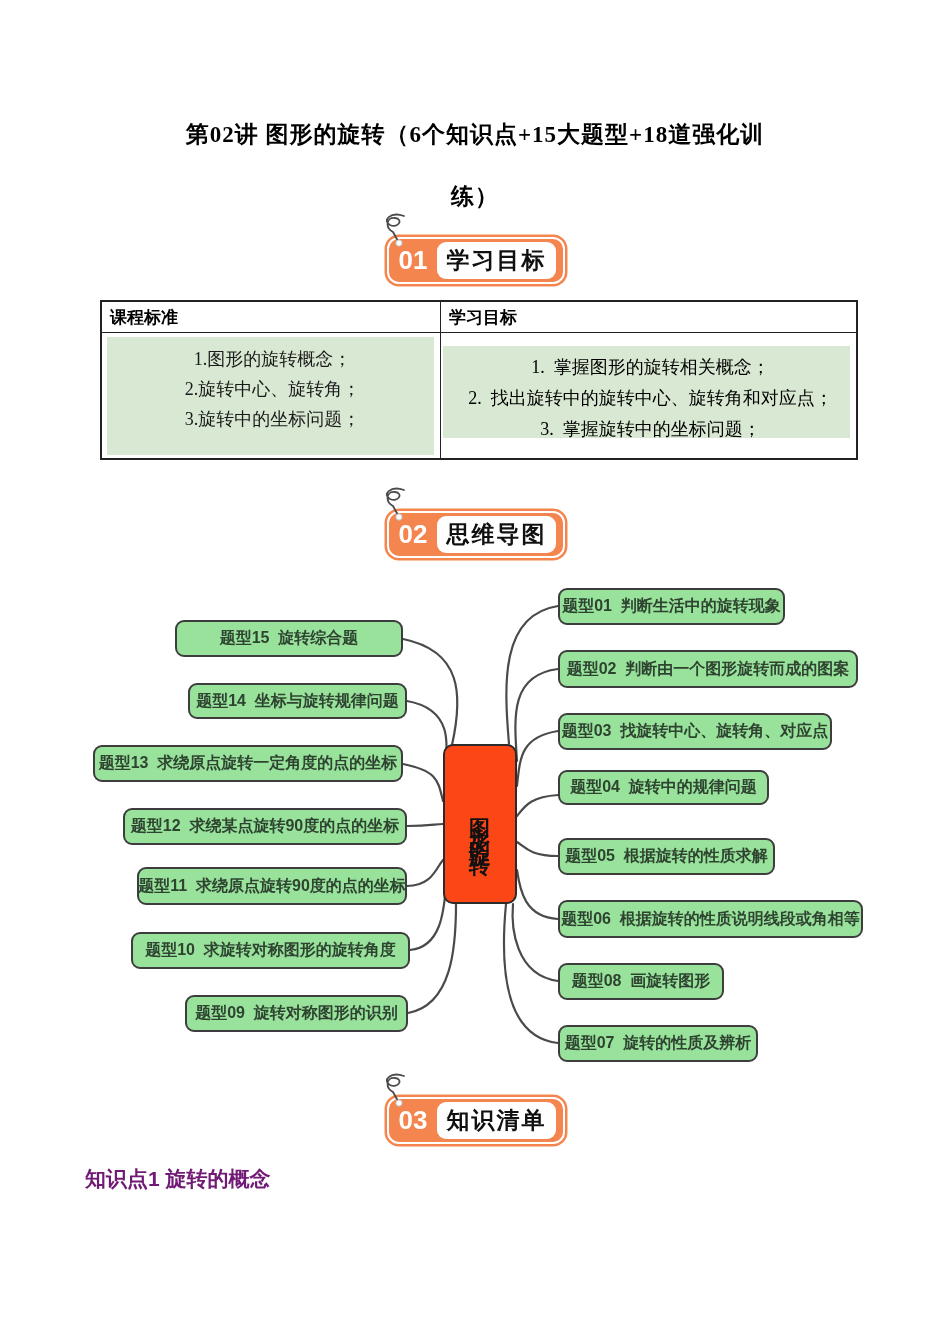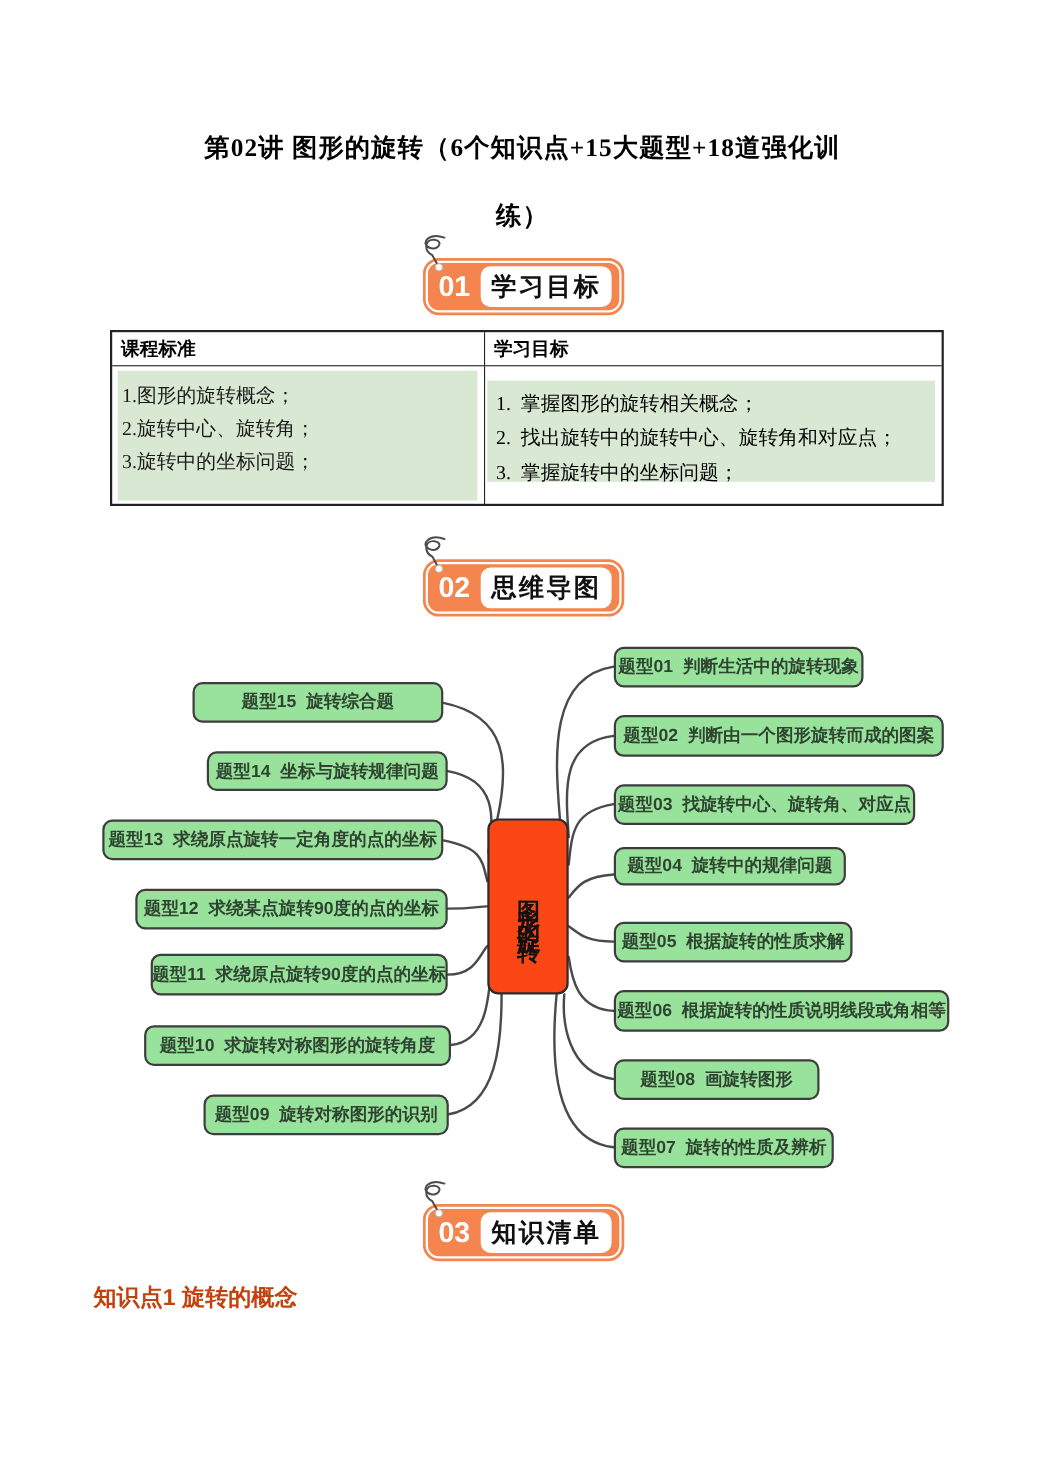--- a/index.html
+++ b/index.html
@@ -37,21 +37,21 @@
   .squiggle{position:absolute;top:-25px;left:-9px;}
   
   .goal-table{
     left:100px;top:300px;width:758px;height:160px;box-sizing:border-box;
     border:2px solid #222;
   }
   .gt-row{display:flex;}
   .gt-h{height:31px;box-sizing:border-box;border-bottom:1px solid #222;
     font-family:"Liberation Sans", sans-serif;font-weight:bold;font-size:17px;
     color:#000;display:flex;align-items:center;padding-left:8px;}
-  .gt-c{box-sizing:border-box;height:127px;}
+  .gt-c{box-sizing:border-box;height:127px;text-align:center;}
   .col-l{width:339px;border-right:1px solid #222;}
   .col-r{width:415px;}
   .green-block{background:#D9E8D3;}
   .gb-l{margin:4px 6px 0 5px;height:118px;padding:7px 0 0 4px;box-sizing:border-box;}
   .gb-l .t-line{font-size:18px;line-height:30px;color:#1a1a1a;white-space:pre;}
   .gb-r{margin:13px 6px 0 2px;height:92px;padding:6px 0 0 8px;box-sizing:border-box;}
   .gb-r .t-line{font-size:18px;line-height:31px;color:#000000;white-space:pre;}
   
   .mindmap{left:0;top:575px;width:950px;height:520px;}
   .mm-svg{position:absolute;left:0;top:0;z-index:1;}
@@ -69,21 +69,21 @@
     display:flex;align-items:center;justify-content:center;
   }
   .mm-center span{
     writing-mode:vertical-rl;text-orientation:upright;
     font-family:"Liberation Sans", sans-serif;font-weight:bold;
     font-size:21px;color:#111;letter-spacing:9px;line-height:1;
   }
   
   .kp-title{
     left:85px;top:1165px;font-family:"Liberation Sans", sans-serif;
-    font-weight:bold;font-size:21px;color:#c2410c;white-space:pre;
+    font-weight:bold;font-size:21px;color:#701a75;white-space:pre;
   }
 </style>
 </head>
 <body>
 
 <div class="abs doc-title">
   <div>第02讲 图形的旋转（6个知识点+15大题型+18道强化训</div>
   <div>练）</div>
 </div>
 
@@ -160,21 +160,21 @@
   <div class="mm-node" style="left:137px;top:292px;width:270px;height:38px;">题型11  求绕原点旋转90度的点的坐标</div>
   <div class="mm-node" style="left:131px;top:357px;width:279px;height:37px;">题型10  求旋转对称图形的旋转角度</div>
   <div class="mm-node" style="left:185px;top:420px;width:223px;height:37px;">题型09  旋转对称图形的识别</div>
 
   <div class="mm-node" style="left:558px;top:13px;width:227px;height:37px;">题型01  判断生活中的旋转现象</div>
   <div class="mm-node" style="left:558px;top:75px;width:300px;height:38px;">题型02  判断由一个图形旋转而成的图案</div>
   <div class="mm-node" style="left:558px;top:138px;width:274px;height:37px;">题型03  找旋转中心、旋转角、对应点</div>
   <div class="mm-node" style="left:558px;top:195px;width:211px;height:35px;">题型04  旋转中的规律问题</div>
   <div class="mm-node" style="left:558px;top:263px;width:217px;height:37px;">题型05  根据旋转的性质求解</div>
   <div class="mm-node" style="left:558px;top:325px;width:305px;height:38px;">题型06  根据旋转的性质说明线段或角相等</div>
-  <div class="mm-node" style="left:558px;top:388px;width:187px;height:37px;">题型08  画旋转图形</div>
+  <div class="mm-node" style="left:558px;top:388px;width:166px;height:37px;">题型08  画旋转图形</div>
   <div class="mm-node" style="left:558px;top:450px;width:200px;height:37px;">题型07  旋转的性质及辨析</div>
 
   <div class="mm-center">
     <span>图形的旋转</span>
   </div>
 </div>
 
 <div class="abs badge b3">
   <svg class="squiggle" width="36" height="40" viewBox="0 0 36 40">
     <path d="M26,4 C12,-1 4,9 12,13 C20,17 26,7 17,6 C8,5 7,16 15,20 L20,29" fill="none" stroke="#4b4b4b" stroke-width="1.8" stroke-linecap="round"></path>

